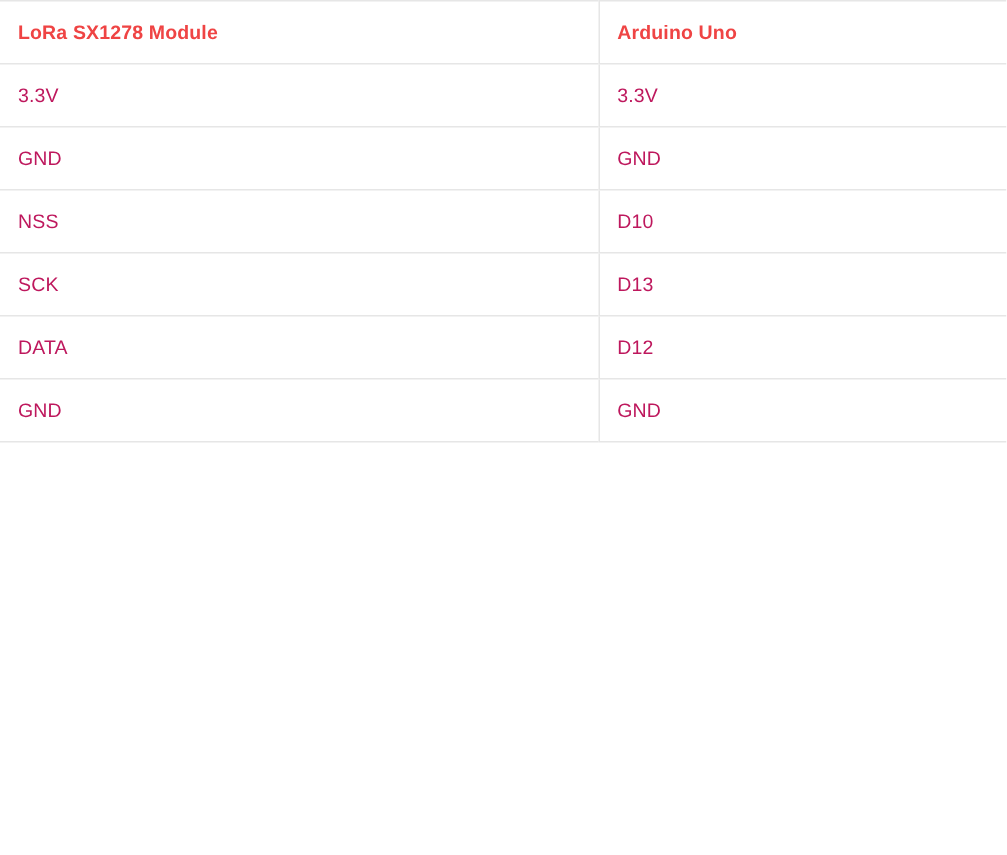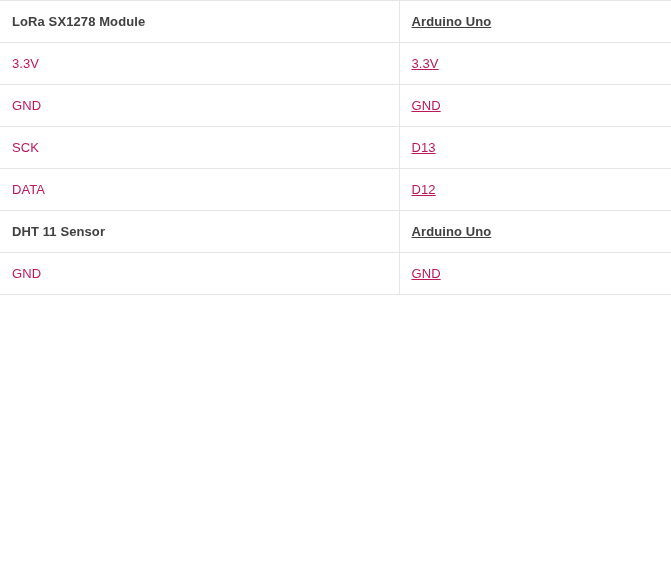--- a/index.html
+++ b/index.html
@@ -39,25 +39,24 @@
     font-size: 13px;
     color: #be185d;
     letter-spacing: 0.1px;
   }
   table.pin-table td.col-left {
     width: 399px;
     border-right: 1px solid #e6e6e6;
   }
   table.pin-table td.col-right {
     width: 272px;
-    text-decoration: underline;
   }
   table.pin-table tr.header-row td {
     font-weight: bold;
-    color: #404040;
+    color: #ef4444;
   }
 </style>
 </head>
 <body>
 
 <div class="table-wrap">
   <table class="pin-table">
     <tbody>
       <tr class="header-row">
         <td class="col-left">LoRa SX1278 Module</td>
@@ -65,30 +64,30 @@
       </tr>
       <tr>
         <td class="col-left">3.3V</td>
         <td class="col-right">3.3V</td>
       </tr>
       <tr>
         <td class="col-left">GND</td>
         <td class="col-right">GND</td>
       </tr>
       <tr>
+        <td class="col-left">NSS</td>
+        <td class="col-right">D10</td>
+      </tr>
+      <tr>
         <td class="col-left">SCK</td>
         <td class="col-right">D13</td>
       </tr>
       <tr>
         <td class="col-left">DATA</td>
         <td class="col-right">D12</td>
-      </tr>
-      <tr class="header-row">
-        <td class="col-left">DHT 11 Sensor</td>
-        <td class="col-right">Arduino Uno</td>
       </tr>
       <tr>
         <td class="col-left">GND</td>
         <td class="col-right">GND</td>
       </tr>
     </tbody>
   </table>
 </div>
 
 </body></html>

